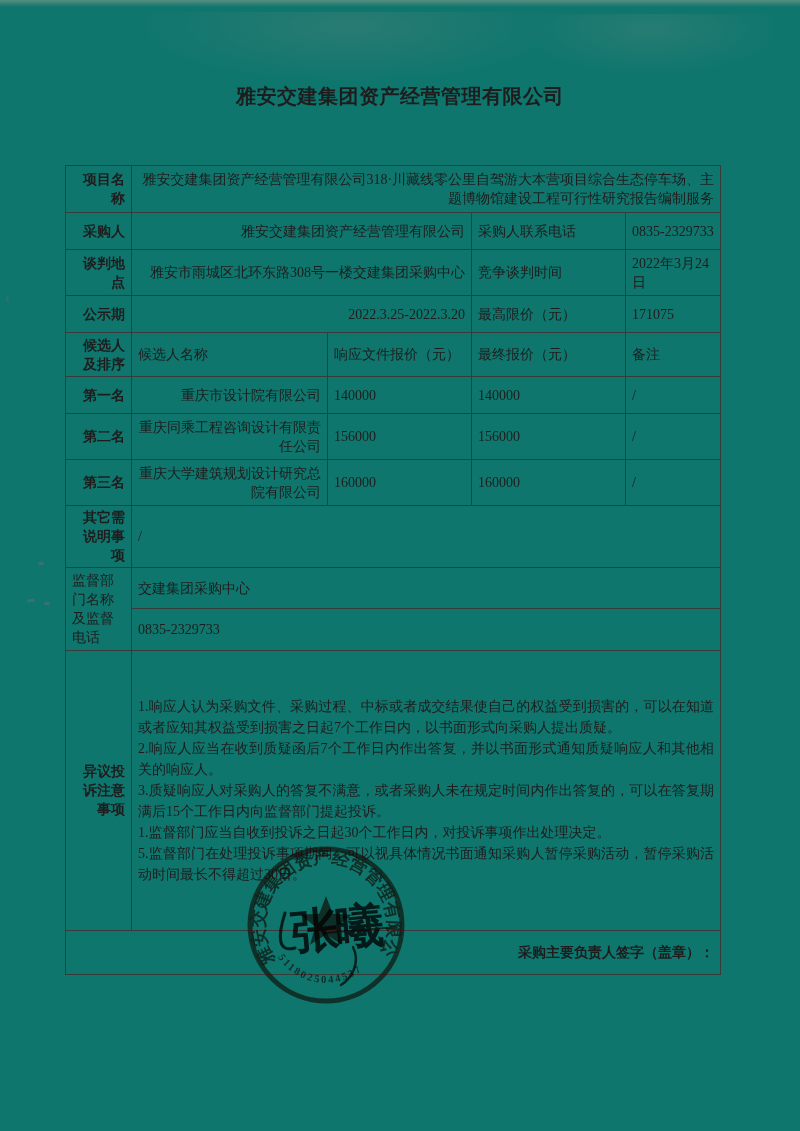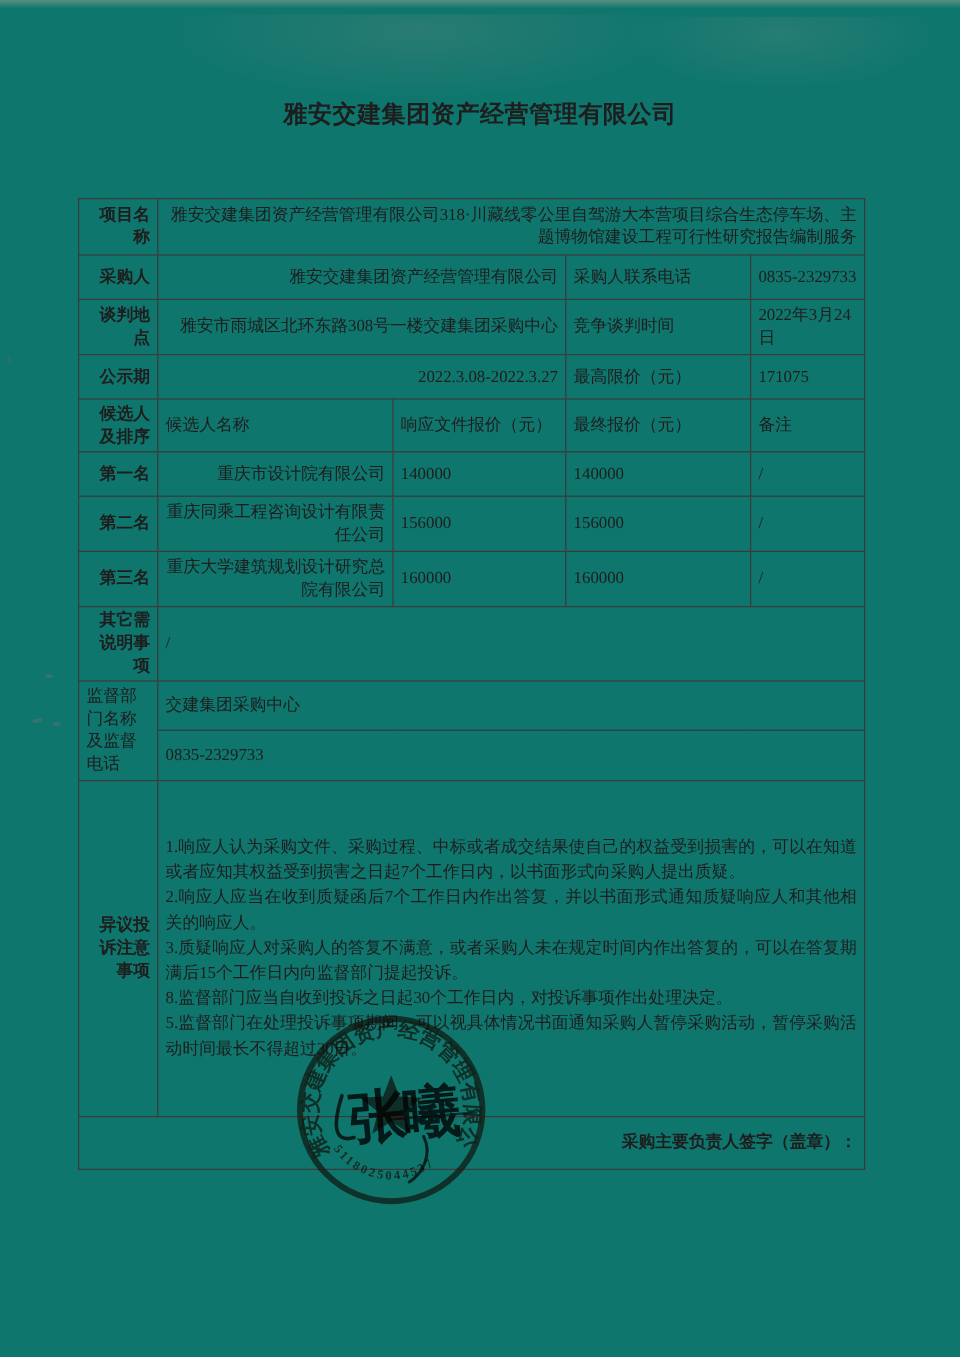--- a/index.html
+++ b/index.html
@@ -92,21 +92,21 @@
 
     <tr class="h46">
       <td class="lab">谈判地点</td>
       <td class="val" colspan="2">雅安市雨城区北环东路308号一楼交建集团采购中心</td>
       <td class="c">竞争谈判时间</td>
       <td class="c">2022年3月24日</td>
     </tr>
 
     <tr class="h37">
       <td class="lab">公示期</td>
-      <td class="val" colspan="2">2022.3.08-2022.3.27</td>
+      <td class="val" colspan="2">2022.3.25-2022.3.20</td>
       <td class="c">最高限价（元）</td>
       <td class="c">171075</td>
     </tr>
 
     <tr class="h44">
       <td class="lab">候选人及排序</td>
       <td class="c">候选人名称</td>
       <td class="c">响应文件报价（元）</td>
       <td class="c">最终报价（元）</td>
       <td class="c">备注</td>
@@ -148,21 +148,21 @@
     <tr class="h42">
       <td class="c" colspan="4">0835-2329733</td>
     </tr>
 
     <tr class="h280">
       <td class="lab">异议投诉注意事项</td>
       <td class="complaint-cell" colspan="4">
         <div class="complaint-text">1.响应人认为采购文件、采购过程、中标或者成交结果使自己的权益受到损害的，可以在知道或者应知其权益受到损害之日起7个工作日内，以书面形式向采购人提出质疑。</div>
         <div class="complaint-text">2.响应人应当在收到质疑函后7个工作日内作出答复，并以书面形式通知质疑响应人和其他相关的响应人。</div>
         <div class="complaint-text">3.质疑响应人对采购人的答复不满意，或者采购人未在规定时间内作出答复的，可以在答复期满后15个工作日内向监督部门提起投诉。</div>
-        <div class="complaint-text">8.监督部门应当自收到投诉之日起30个工作日内，对投诉事项作出处理决定。</div>
+        <div class="complaint-text">1.监督部门应当自收到投诉之日起30个工作日内，对投诉事项作出处理决定。</div>
         <div class="complaint-text">5.监督部门在处理投诉事项期间，可以视具体情况书面通知采购人暂停采购活动，暂停采购活动时间最长不得超过30日。</div>
       </td>
     </tr>
 
     <tr class="h44">
       <td class="lab" colspan="5">采购主要负责人签字（盖章）：</td>
     </tr>
   </tbody>
     </table>
 

